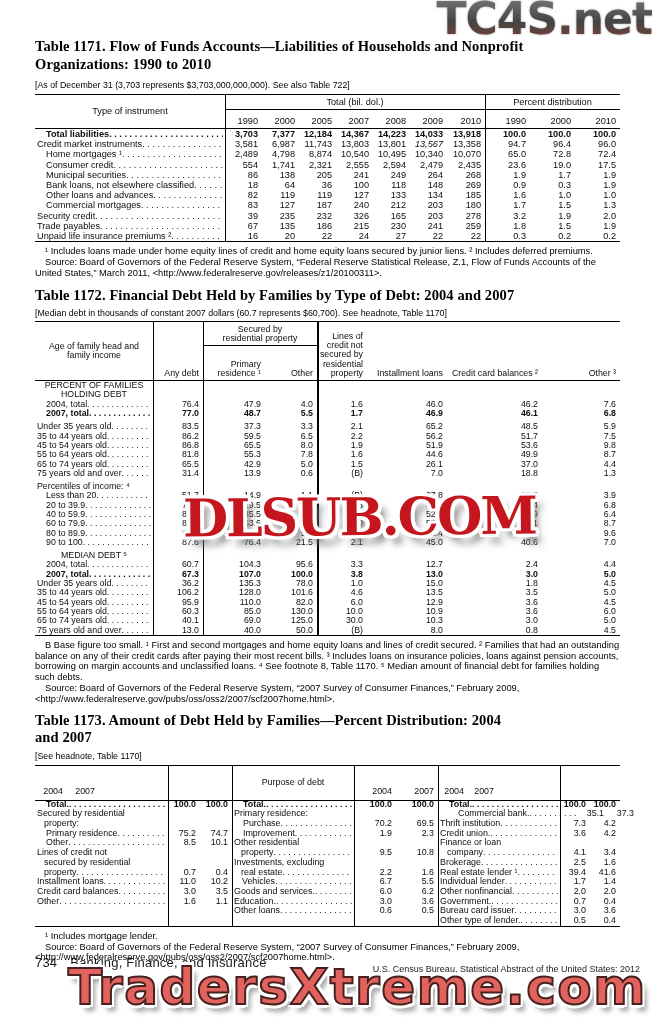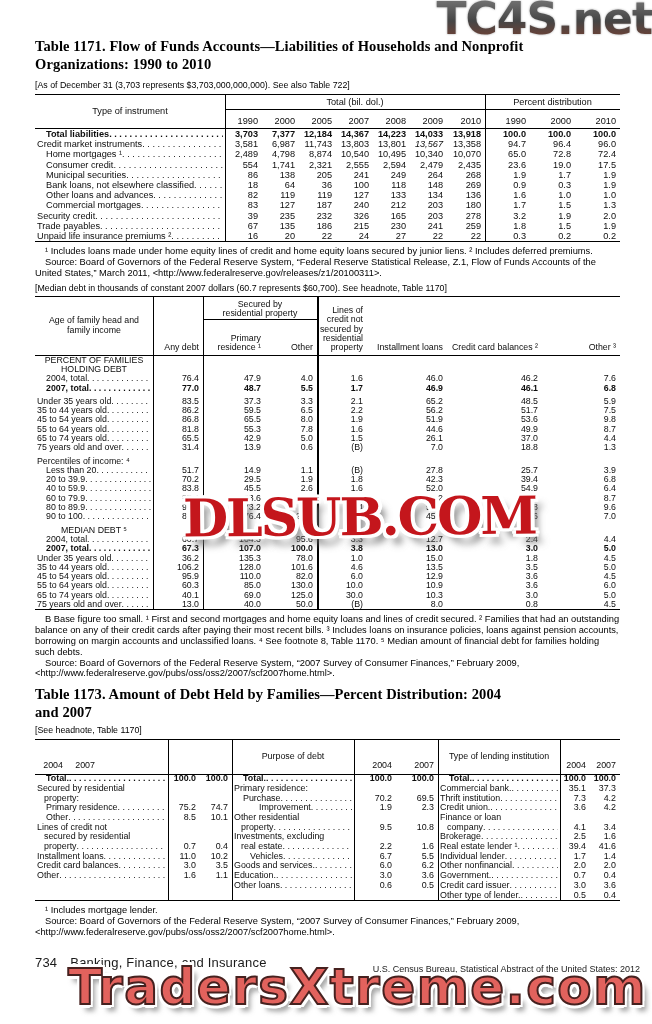--- a/index.html
+++ b/index.html
@@ -207,21 +207,21 @@
           <div class="lbl" style="width: 190px; padding-left: 11px;">
             <div class="txt">Other loans and advances</div>
             <div class="dots"> . . . . . . . . . . . . . . . . . . . . . . . . . . . . . . . . . . . . . . . . . . . . . . . . . . . . . . . . . . . . . . . . . . . . . . . . . . . . . . . . . . . . . . . . . .</div>
           </div>
           <div class="cell" style="width: 37px;">82</div>
           <div class="cell" style="width: 37px;">119</div>
           <div class="cell" style="width: 37px;">119</div>
           <div class="cell" style="width: 37px;">127</div>
           <div class="cell" style="width: 37px;">133</div>
           <div class="cell" style="width: 37px;">134</div>
-          <div class="cell" style="width: 38px;">136</div>
+          <div class="cell" style="width: 38px;">185</div>
           <div class="cell" style="width: 45px;">1.6</div>
           <div class="cell" style="width: 45px;">1.0</div>
           <div class="cell" style="width: 45px;">1.0</div>
         </div>
         <div class="row">
           <div class="lbl" style="width: 190px; padding-left: 11px;">
             <div class="txt">Commercial mortgages</div>
             <div class="dots"> . . . . . . . . . . . . . . . . . . . . . . . . . . . . . . . . . . . . . . . . . . . . . . . . . . . . . . . . . . . . . . . . . . . . . . . . . . . . . . . . . . . . . . . . . .</div>
           </div>
           <div class="cell" style="width: 37px;">83</div>
@@ -282,20 +282,21 @@
           <div class="cell" style="width: 45px;">0.3</div>
           <div class="cell" style="width: 45px;">0.2</div>
           <div class="cell" style="width: 45px;">0.2</div>
         </div>
       </div>
   </div>
 
   <div class="fn">¹ Includes loans made under home equity lines of credit and home equity loans secured by junior liens. ² Includes deferred premiums.</div>
   <div class="src">Source: Board of Governors of the Federal Reserve System, “Federal Reserve Statistical Release, Z.1, Flow of Funds Accounts of the United States,” March 2011, &lt;http://www.federalreserve.gov/releases/z1/20100311&gt;.</div>
 
+  <div id="title-1172" class="tbl-title">Table 1172. Financial Debt Held by Families by Type of Debt: 2004 and 2007</div>
   <div class="headnote" style="margin-top:4px">[Median debt in thousands of constant 2007 dollars (60.7 represents $60,700). See headnote, Table 1170]</div>
 
   <div id="t1172" class="table">
     <div class="vrule" style="left:118px"></div>
     <div class="vrule" style="left:168px"></div>
     <div class="vrule" style="left:282px;width:1.5px"></div>
     <div class="t-head">
       <div class="stub">Age of family head and family income</div>
       <div class="spanner">
         <div>Secured by</div>
@@ -727,21 +728,21 @@
           </div>
           <div class="row">
             <div class="lbl" style="width: 122px; padding-left: 11px;">
               <div class="txt">Purchase</div>
               <div class="dots"> . . . . . . . . . . . . . . . . . . . . . . . . . . . . . . . . . . . . . . . . . . . . . . . . . . . . . . . . . . . . . . . . . . . . . . . . . . . . . . . . . . . . . . . . . .</div>
             </div>
             <div class="cell" style="width: 42px;">70.2</div>
             <div class="cell" style="width: 42px;">69.5</div>
           </div>
           <div class="row">
-            <div class="lbl" style="width: 122px; padding-left: 27px;">
+            <div class="lbl" style="width: 122px; padding-left: 11px;">
               <div class="txt">Improvement</div>
               <div class="dots"> . . . . . . . . . . . . . . . . . . . . . . . . . . . . . . . . . . . . . . . . . . . . . . . . . . . . . . . . . . . . . . . . . . . . . . . . . . . . . . . . . . . . . . . . . .</div>
             </div>
             <div class="cell" style="width: 42px;">1.9</div>
             <div class="cell" style="width: 42px;">2.3</div>
           </div>
           <div class="row">
             <div class="lblblock" style="width: 122px; padding-left: 2px;">
               <div>Other residential</div>
               <div class="lastline" style="padding-left: 7px;">
@@ -757,21 +758,21 @@
               <div>Investments, excluding</div>
               <div class="lastline" style="padding-left: 7px;">
                 <div class="txt">real estate</div>
                 <div class="dots"> . . . . . . . . . . . . . . . . . . . . . . . . . . . . . . . . . . . . . . . . . . . . . . . . . . . . . . . . . . . . . . . . . . . . . . . . . . . . . . . . . . . . . . . . . .</div>
               </div>
             </div>
             <div class="cell" style="width: 42px;">2.2</div>
             <div class="cell" style="width: 42px;">1.6</div>
           </div>
           <div class="row">
-            <div class="lbl" style="width: 122px; padding-left: 18px;">
+            <div class="lbl" style="width: 122px; padding-left: 10px;">
               <div class="txt">Vehicles</div>
               <div class="dots"> . . . . . . . . . . . . . . . . . . . . . . . . . . . . . . . . . . . . . . . . . . . . . . . . . . . . . . . . . . . . . . . . . . . . . . . . . . . . . . . . . . . . . . . . . .</div>
             </div>
             <div class="cell" style="width: 42px;">6.7</div>
             <div class="cell" style="width: 42px;">5.5</div>
           </div>
           <div class="row">
             <div class="lbl" style="width: 122px; padding-left: 2px;">
               <div class="txt">Goods and services.</div>
               <div class="dots"> . . . . . . . . . . . . . . . . . . . . . . . . . . . . . . . . . . . . . . . . . . . . . . . . . . . . . . . . . . . . . . . . . . . . . . . . . . . . . . . . . . . . . . . . . .</div>
@@ -791,34 +792,33 @@
             <div class="lbl" style="width: 122px; padding-left: 2px;">
               <div class="txt">Other loans</div>
               <div class="dots"> . . . . . . . . . . . . . . . . . . . . . . . . . . . . . . . . . . . . . . . . . . . . . . . . . . . . . . . . . . . . . . . . . . . . . . . . . . . . . . . . . . . . . . . . . .</div>
             </div>
             <div class="cell" style="width: 42px;">0.6</div>
             <div class="cell" style="width: 42px;">0.5</div>
           </div>
         </div>
         <div class="grp">
           <div class="grp-head">
-            <div class="gh-lbl" style="width: 122px;">Type of lending institution</div>
             <div class="cell gh-yr" style="width: 30px;">2004</div>
             <div class="cell gh-yr" style="width: 30px;">2007</div>
           </div>
           <div class="row bold">
             <div class="lbl" style="width: 122px; padding-left: 11px;">
               <div class="txt">Total.</div>
               <div class="dots"> . . . . . . . . . . . . . . . . . . . . . . . . . . . . . . . . . . . . . . . . . . . . . . . . . . . . . . . . . . . . . . . . . . . . . . . . . . . . . . . . . . . . . . . . . .</div>
             </div>
             <div class="cell" style="width: 30px;">100.0</div>
             <div class="cell" style="width: 30px;">100.0</div>
           </div>
           <div class="row">
-            <div class="lbl" style="width: 122px; padding-left: 2px;">
+            <div class="lbl" style="width: 122px; padding-left: 2px; margin-left: 18px;">
               <div class="txt">Commercial bank.</div>
               <div class="dots"> . . . . . . . . . . . . . . . . . . . . . . . . . . . . . . . . . . . . . . . . . . . . . . . . . . . . . . . . . . . . . . . . . . . . . . . . . . . . . . . . . . . . . . . . . .</div>
             </div>
             <div class="cell" style="width: 30px;">35.1</div>
             <div class="cell" style="width: 30px;">37.3</div>
           </div>
           <div class="row">
             <div class="lbl" style="width: 122px; padding-left: 2px;">
               <div class="txt">Thrift institution</div>
               <div class="dots"> . . . . . . . . . . . . . . . . . . . . . . . . . . . . . . . . . . . . . . . . . . . . . . . . . . . . . . . . . . . . . . . . . . . . . . . . . . . . . . . . . . . . . . . . . .</div>
@@ -880,21 +880,21 @@
           <div class="row">
             <div class="lbl" style="width: 122px; padding-left: 2px;">
               <div class="txt">Government.</div>
               <div class="dots"> . . . . . . . . . . . . . . . . . . . . . . . . . . . . . . . . . . . . . . . . . . . . . . . . . . . . . . . . . . . . . . . . . . . . . . . . . . . . . . . . . . . . . . . . . .</div>
             </div>
             <div class="cell" style="width: 30px;">0.7</div>
             <div class="cell" style="width: 30px;">0.4</div>
           </div>
           <div class="row">
             <div class="lbl" style="width: 122px; padding-left: 2px;">
-              <div class="txt">Credit card issuer</div>
+              <div class="txt">Bureau card issuer</div>
               <div class="dots"> . . . . . . . . . . . . . . . . . . . . . . . . . . . . . . . . . . . . . . . . . . . . . . . . . . . . . . . . . . . . . . . . . . . . . . . . . . . . . . . . . . . . . . . . . .</div>
             </div>
             <div class="cell" style="width: 30px;">3.0</div>
             <div class="cell" style="width: 30px;">3.6</div>
           </div>
           <div class="row">
             <div class="lbl" style="width: 122px; padding-left: 2px;">
               <div class="txt">Other type of lender.</div>
               <div class="dots"> . . . . . . . . . . . . . . . . . . . . . . . . . . . . . . . . . . . . . . . . . . . . . . . . . . . . . . . . . . . . . . . . . . . . . . . . . . . . . . . . . . . . . . . . . .</div>
             </div>

